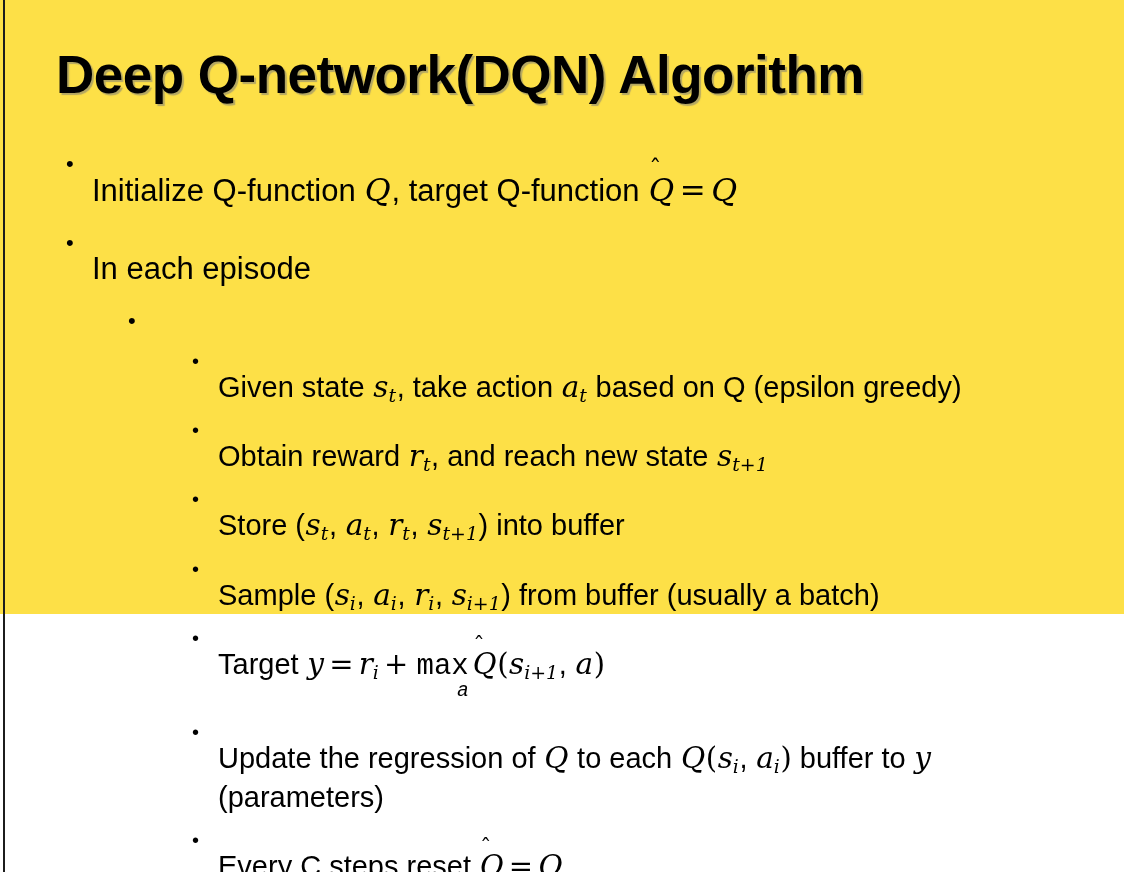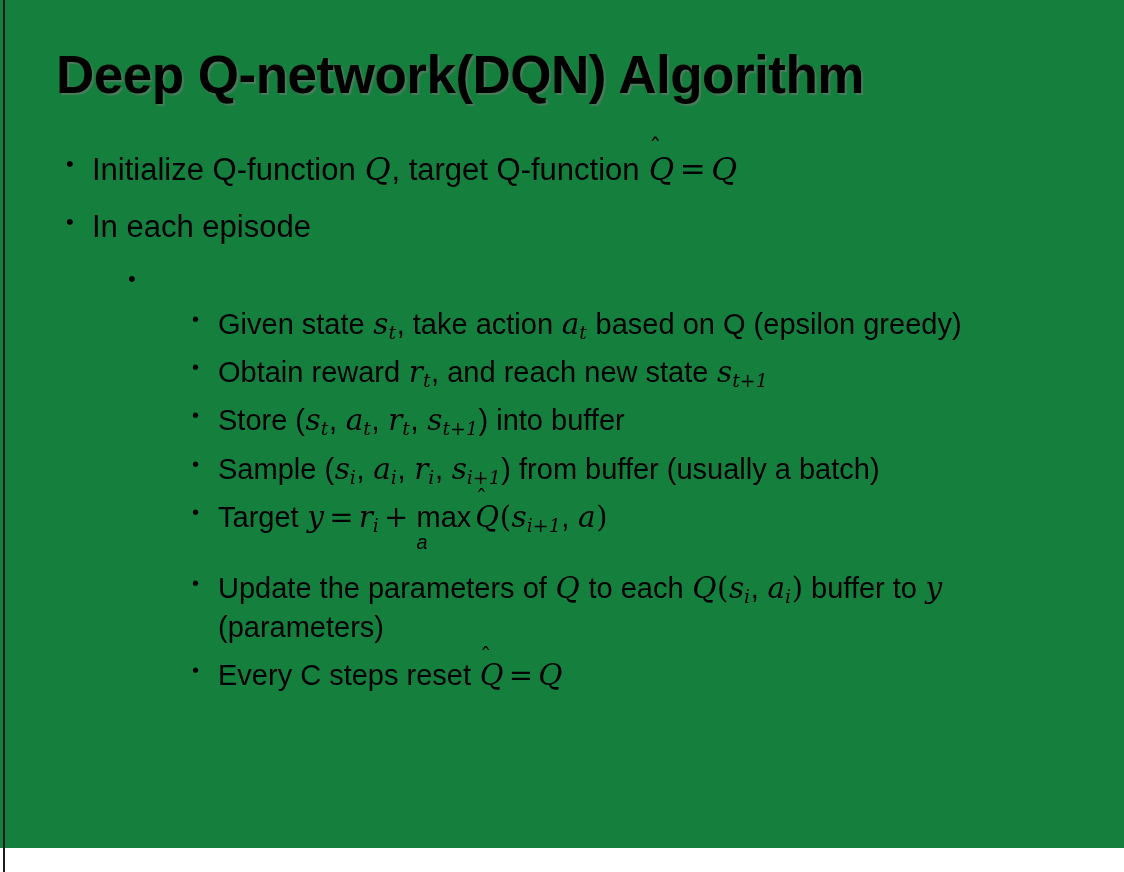--- a/index.html
+++ b/index.html
@@ -10,22 +10,22 @@
   body {
     width: 1124px;
     height: 872px;
     font-family: "Liberation Sans", sans-serif;
     color: #000000;
     overflow: hidden;
   }
   .slide {
     position: relative;
     width: 1124px;
-    height: 848px;
-    background: #15803d;
+    height: 614px;
+    background: #fde047;
     box-sizing: border-box;
   }
   
   .slide-edge-left {
     position: absolute;
     left: 3px;
     top: 0;
     width: 2px;
     height: 872px;
     background: #1c1c1c;
@@ -57,20 +57,21 @@
     line-height: 1.33;
   }
   .bullet-row .dot {
     flex: 0 0 auto;
     font-size: 22px;
     line-height: 1.33;
     transform: translateY(1px);
   }
   .bullet-row .txt {
     flex: 0 1 auto;
+    margin-top: 21px;
   }
 
   
   .lvl1 { padding-left: 66px; font-size: 31px; margin-bottom: 16px; }
   .lvl1 .dot { width: 26px; }
   .lvl2 { padding-left: 128px; font-size: 30px; margin-bottom: 12px; }
   .lvl2 .dot { width: 25px; }
   .lvl3 { padding-left: 192px; font-size: 29px; margin-bottom: 9px; }
   .lvl3 .dot { width: 26px; font-size: 20px; }
   .lvl3 .txt { max-width: 880px; }
@@ -112,25 +113,25 @@
     top: -0.52em;
     transform: translateX(-58%);
     font-style: normal;
     font-size: 0.8em;
     line-height: 1;
   }
   
   .maxop {
     display: inline-flex;
     flex-direction: column;
-    align-items: flex-start;
+    align-items: flex-end;
     vertical-align: baseline;
     line-height: 1;
     padding: 0 0.12em;
-    font-family: Liberation Sans, sans-serif;
+    font-family: Liberation Mono, monospace;
   }
   .maxop .opname {
     font-style: normal;
   }
   .maxop .lim {
     font-style: italic;
     font-size: 0.68em;
     margin-top: 0.06em;
   }
 </style>
@@ -182,21 +183,21 @@
     <div class="bullet-row lvl3" style="margin-bottom:16px;">
       <span class="dot">•</span>
       <span class="txt"><span>Target </span><span class="m">y</span><span class="op">=</span><span class="m"><span>r</span><sub>i</sub></span><span class="op">+</span><span class="maxop">
             <span class="opname">max</span>
             <span class="lim">a</span>
           </span><span class="qhat"><span class="hat">̂</span><span>Q</span></span><span class="m-up">(</span><span class="m"><span>s</span><sub>i+1</sub></span><span>, </span><span class="m">a</span><span class="m-up">)</span></span>
     </div>
 
     <div class="bullet-row lvl3">
       <span class="dot">•</span>
-      <span class="txt"><span>Update the parameters of </span><span class="m">Q</span><span> to each </span><span class="m">Q</span><span class="m-up">(</span><span class="m"><span>s</span><sub>i</sub></span><span>, </span><span class="m"><span>a</span><sub>i</sub></span><span class="m-up">)</span><span> buffer to </span><span class="m">y</span><span> (parameters)</span></span>
+      <span class="txt"><span>Update the regression of </span><span class="m">Q</span><span> to each </span><span class="m">Q</span><span class="m-up">(</span><span class="m"><span>s</span><sub>i</sub></span><span>, </span><span class="m"><span>a</span><sub>i</sub></span><span class="m-up">)</span><span> buffer to </span><span class="m">y</span><span> (parameters)</span></span>
     </div>
 
     <div class="bullet-row lvl3">
       <span class="dot">•</span>
       <span class="txt"><span>Every C steps reset </span><span class="qhat"><span class="hat">̂</span><span>Q</span></span><span class="op">=</span><span class="m">Q</span></span>
     </div>
 
   </div>
 </div>
 

